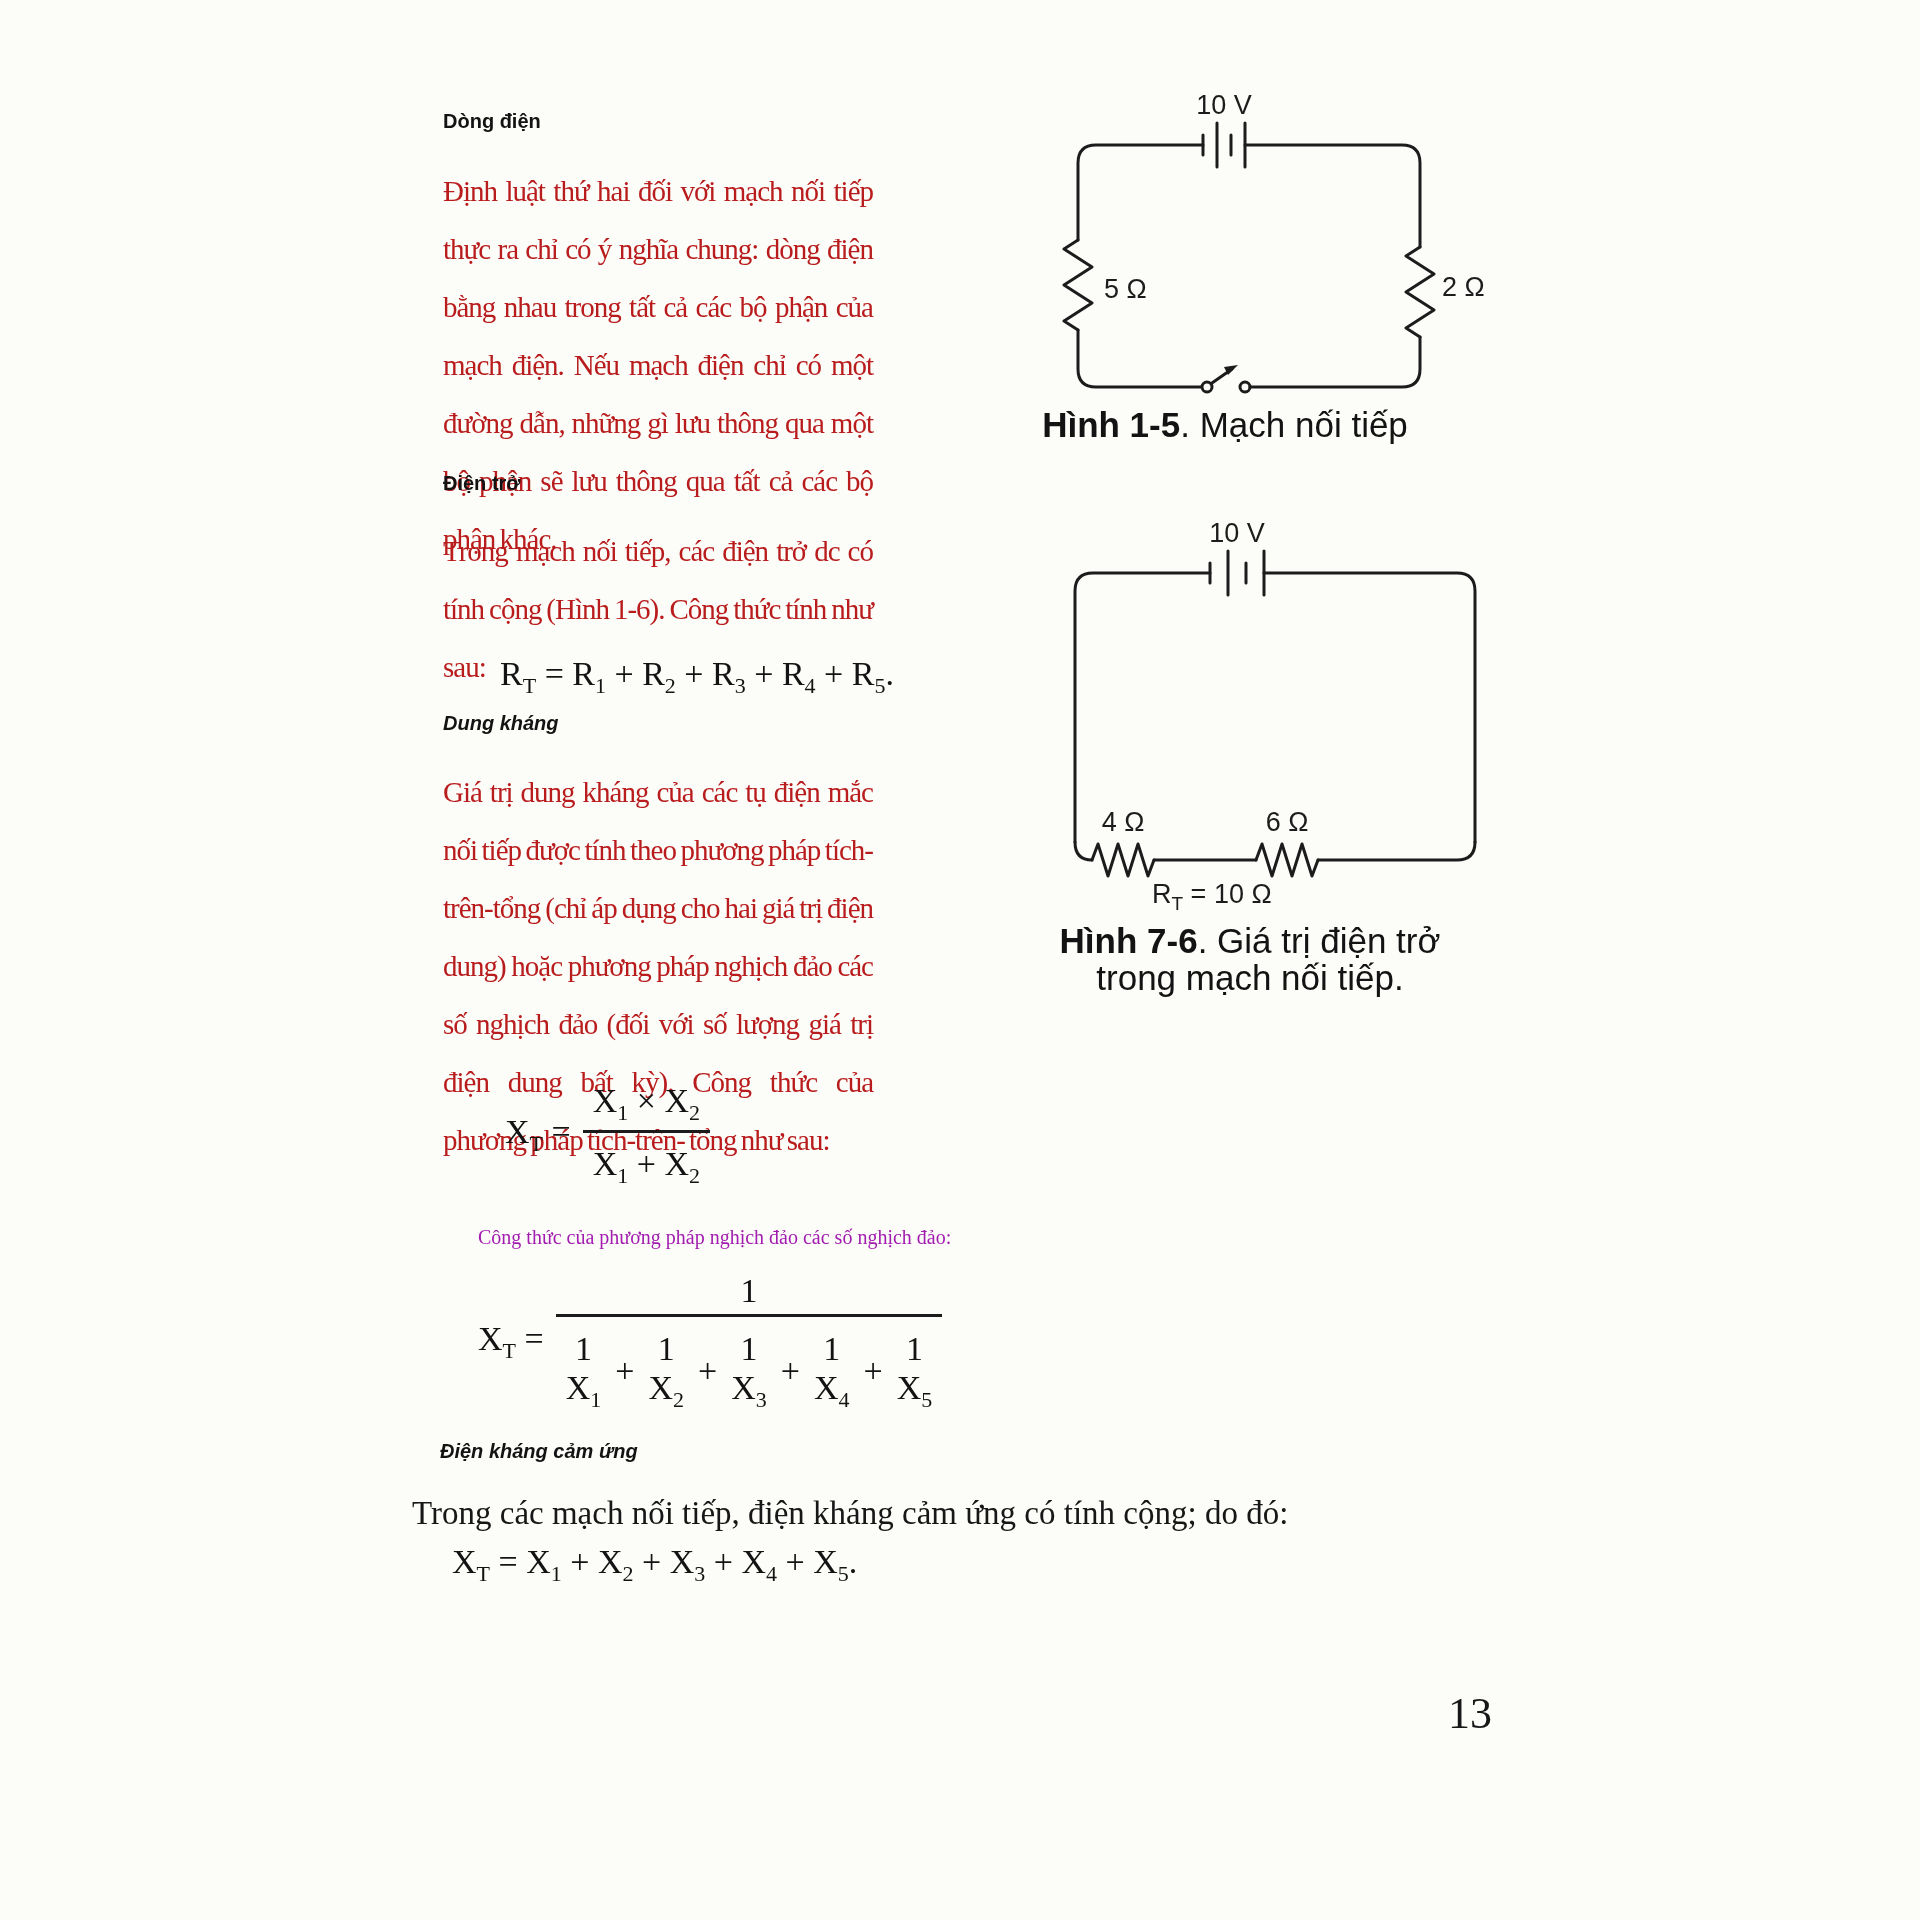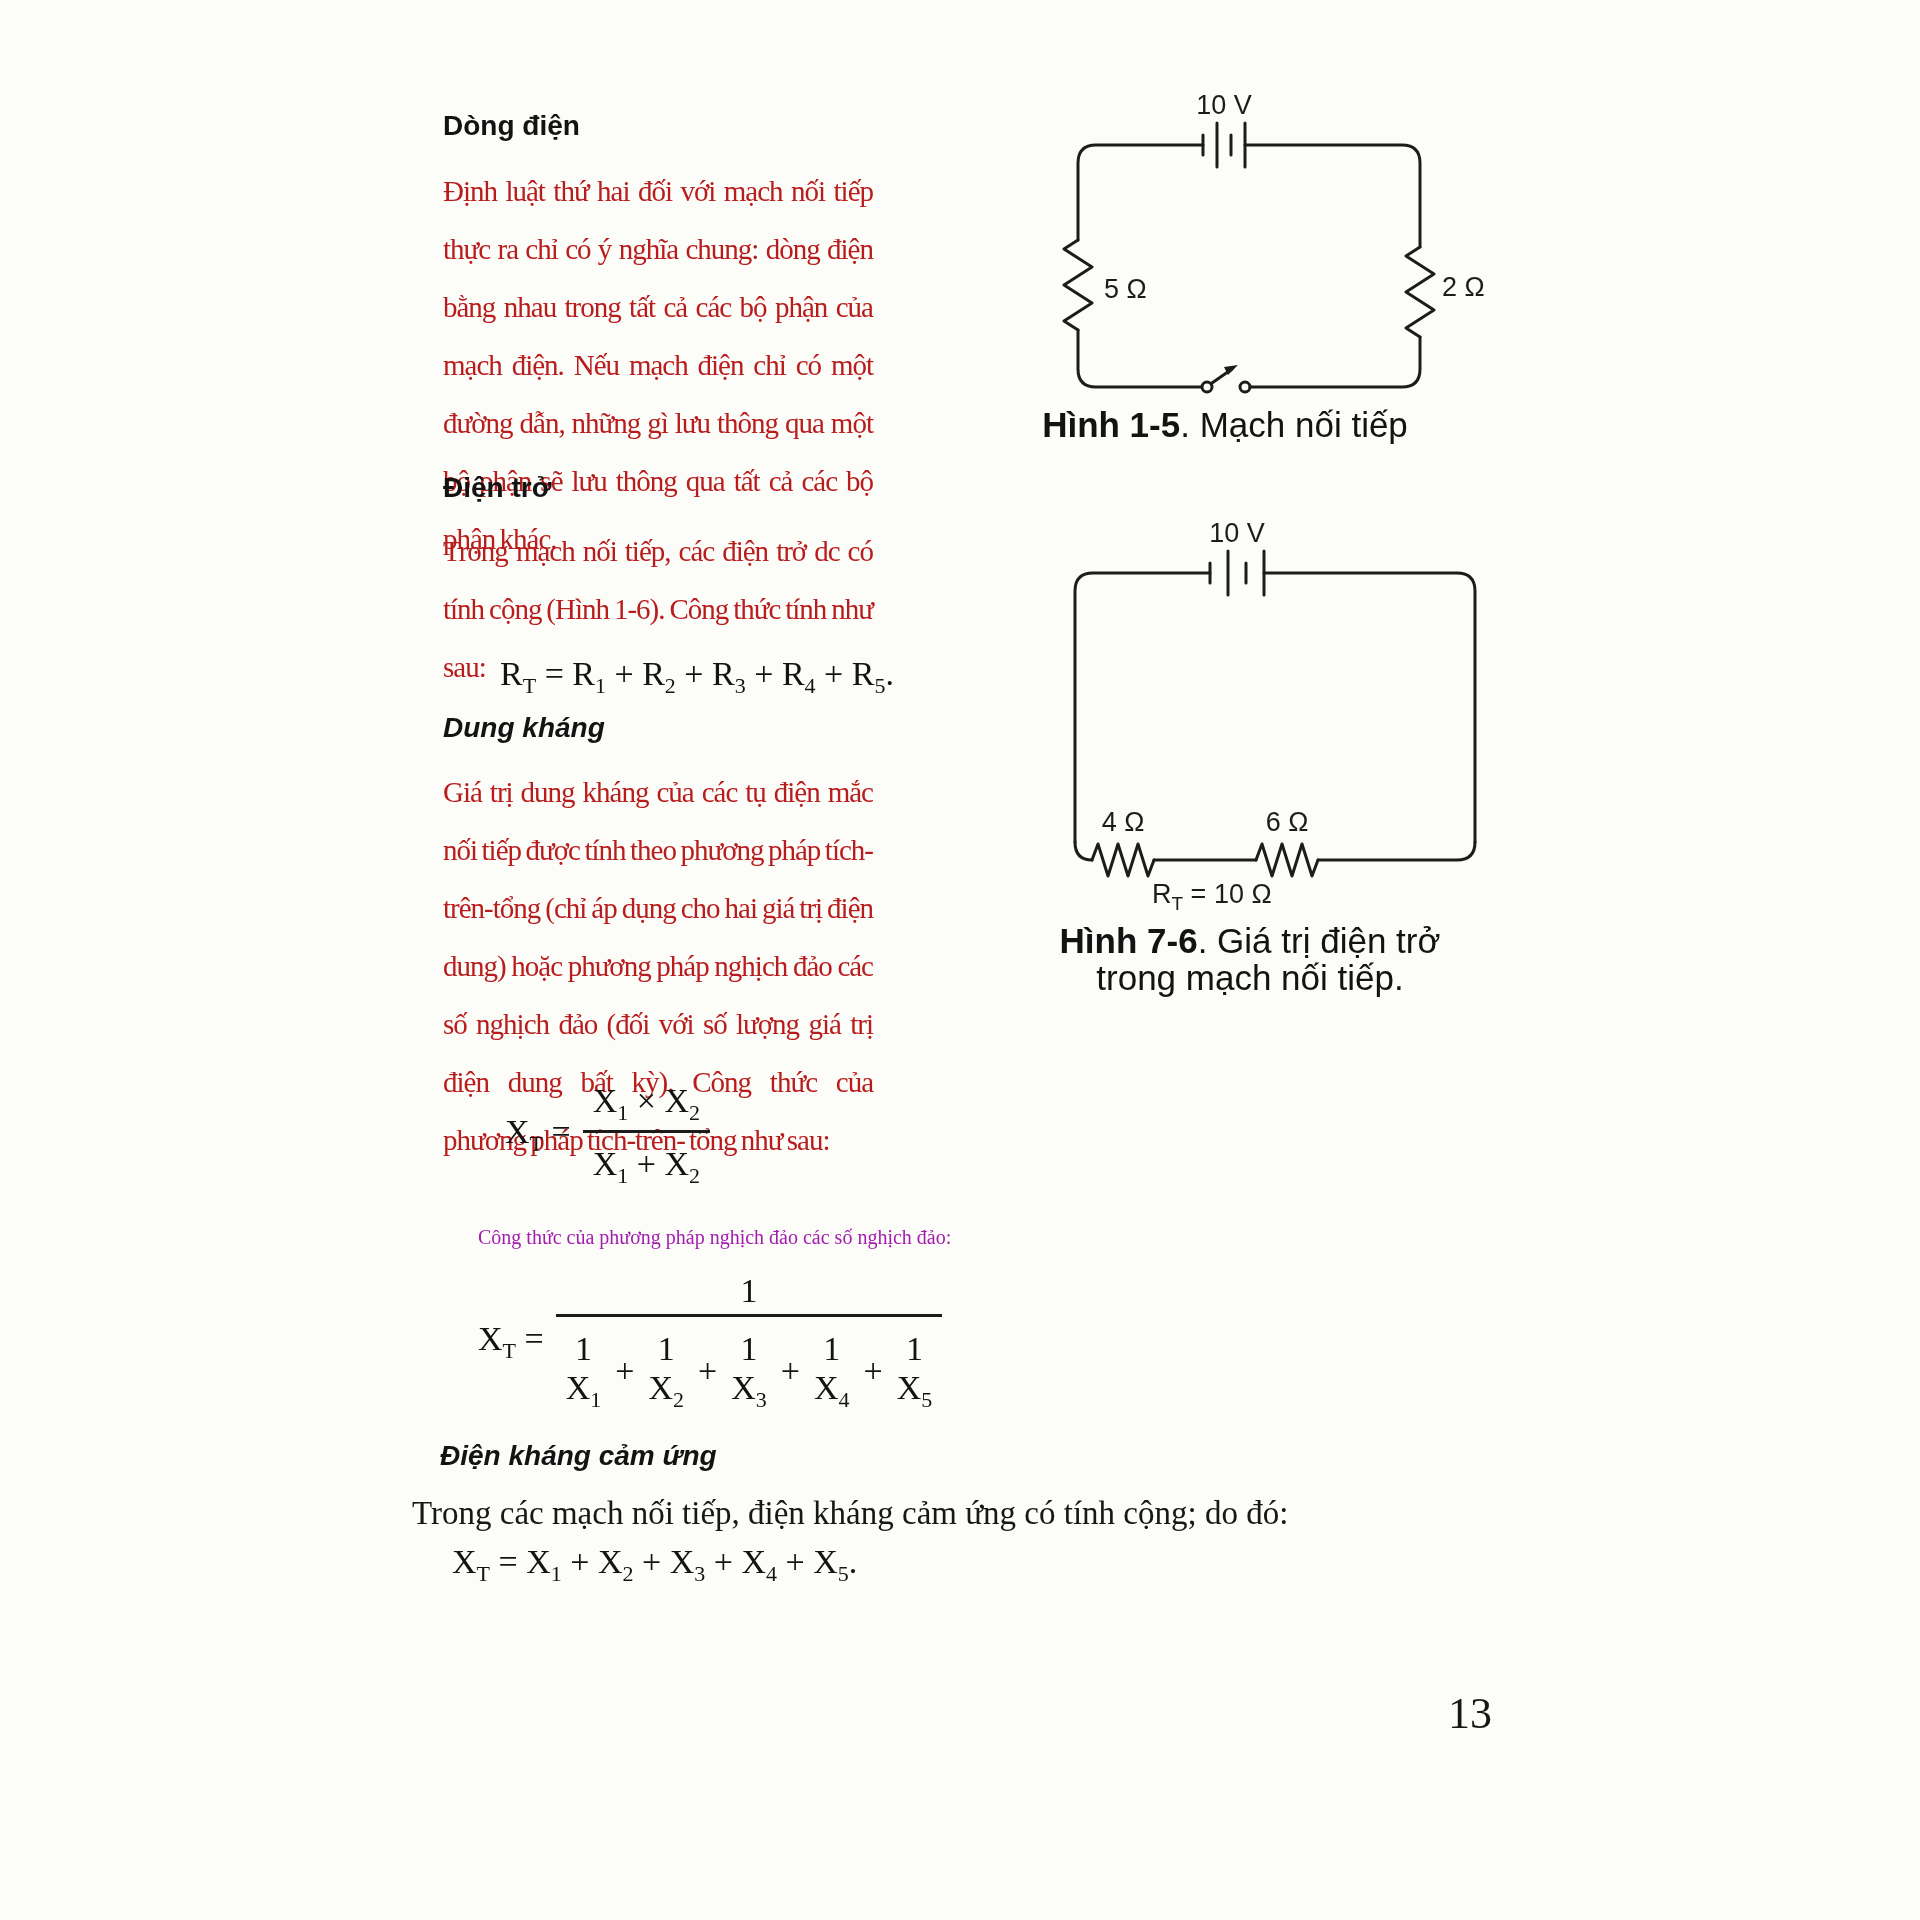--- a/index.html
+++ b/index.html
@@ -4,21 +4,21 @@
 <style>
   html,body { margin:0; padding:0; background:#e8e8e4; }
   .page {
     position:relative; width:1920px; height:1920px;
     background:#fcfcf9; color:#171717; overflow:hidden;
     font-family:"Liberation Serif", serif;
   }
   .abs { position:absolute; }
   .heading {
     font-family:"Liberation Sans", sans-serif;
-    font-weight:bold; font-size:28px; color:#131313;
+    font-weight:bold; font-size:20px; color:#131313;
   }
   .heading.italic { font-style:italic; }
   .body-col {
     font-size:29px; line-height:58px; text-align:justify;
     letter-spacing:-1px; word-spacing:-2px; width:430px; color:#b91c1c;
   }
   .body-wide { font-size:33px; line-height:43px; white-space:nowrap; color:#171717; }
   .intro-line { font-size:20px; white-space:nowrap; color:#a21caf; }
   .formula { font-size:34px; color:#131313; }
   .formula sub { font-size:22px; }

